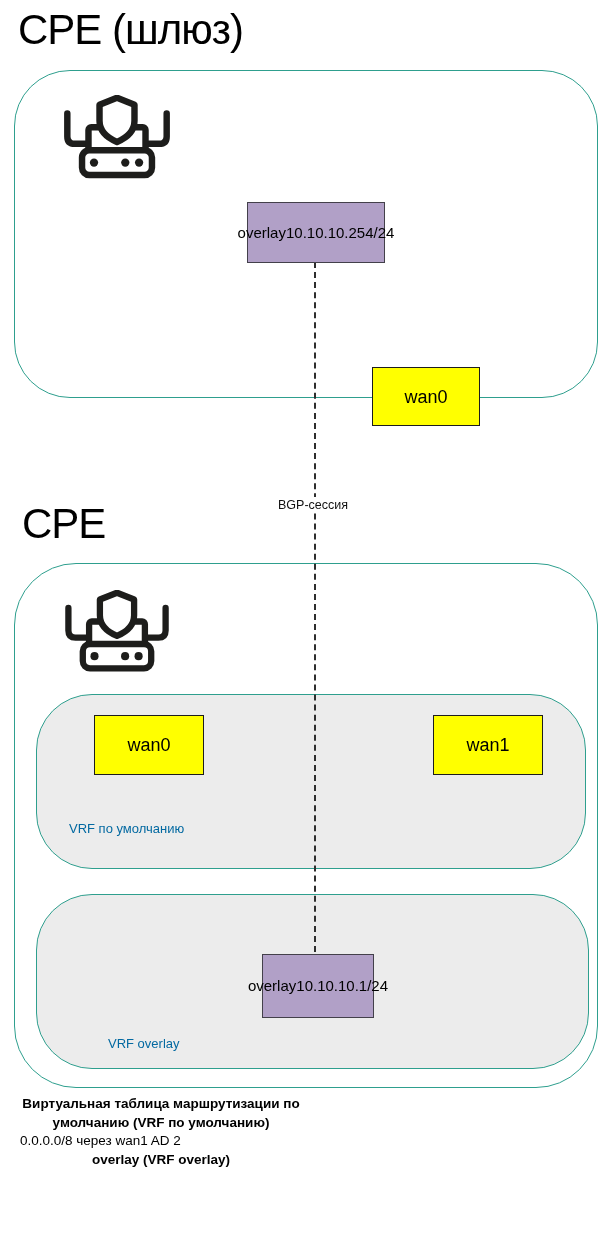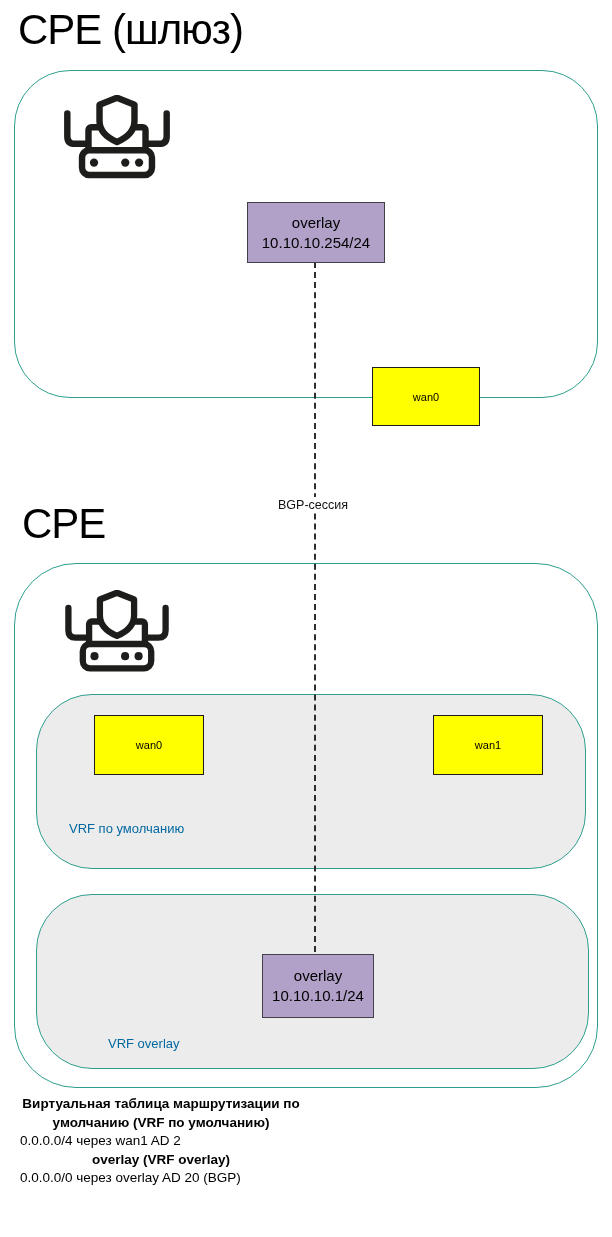--- a/index.html
+++ b/index.html
@@ -15,26 +15,26 @@
   .outer-box {
     position:absolute; background:#ffffff;
     border:1.6px solid #2e9f8e; border-radius:56px;
   }
   #gw-box   { left:14px; top:70px;  width:584px; height:328px; }
   #cpe-box  { left:14px; top:563px; width:584px; height:525px; border-radius:62px; }
   .router-icon { position:absolute; }
   #gw-icon  { left:42px; top:24px; }
   #cpe-icon { left:42px; top:26px; }
   .iface-box {
-    position:absolute; display:flex; flex-direction:column;
+    position:absolute; display:flex; flex-direction:row;
     align-items:center; justify-content:center; text-align:center;
     font-size:15px; line-height:20px; z-index:3;
   }
   .purple { background:#b1a0c7; border:1.6px solid #43404a; }
-  .yellow { background:#ffff00; border:1.6px solid #1d1d1d; font-size:11px; }
+  .yellow { background:#ffff00; border:1.6px solid #1d1d1d; font-size:18px; }
   #gw-overlay-box { left:232px; top:131px; width:138px; height:61px; }
   #gw-wan0-box    { left:357px; top:296px; width:108px; height:59px; }
   #vrfd-wan0      { left:57px;  top:20px;  width:110px; height:60px; }
   #vrfd-wan1      { left:396px; top:20px;  width:110px; height:60px; }
   #vrfo-overlay   { left:225px; top:59px;  width:112px; height:64px; }
   .dashed-link {
     position:absolute; left:314px; top:262px; height:690px; width:0;
     border-left:2px dashed #2e2e2e; z-index:2;
   }
   .link-label {
@@ -130,18 +130,17 @@
         <span>overlay</span>
         <span>10.10.10.1/24</span>
       </div>
       <div class="vrf-label" id="vrf-overlay-label">VRF overlay</div>
     </div>
   </div>
 
   <div class="routes-block">
     <div class="hdr">Виртуальная таблица маршрутизации по</div>
     <div class="hdr">умолчанию (VRF по умолчанию)</div>
-    <div class="route">0.0.0.0/4 через wan1 AD 2</div>
+    <div class="route">0.0.0.0/8 через wan1 AD 2</div>
     <div class="hdr">overlay (VRF overlay)</div>
-    <div class="route">0.0.0.0/0 через overlay AD 20 (BGP)</div>
   </div>
 
 </div>
 
 </body></html>

